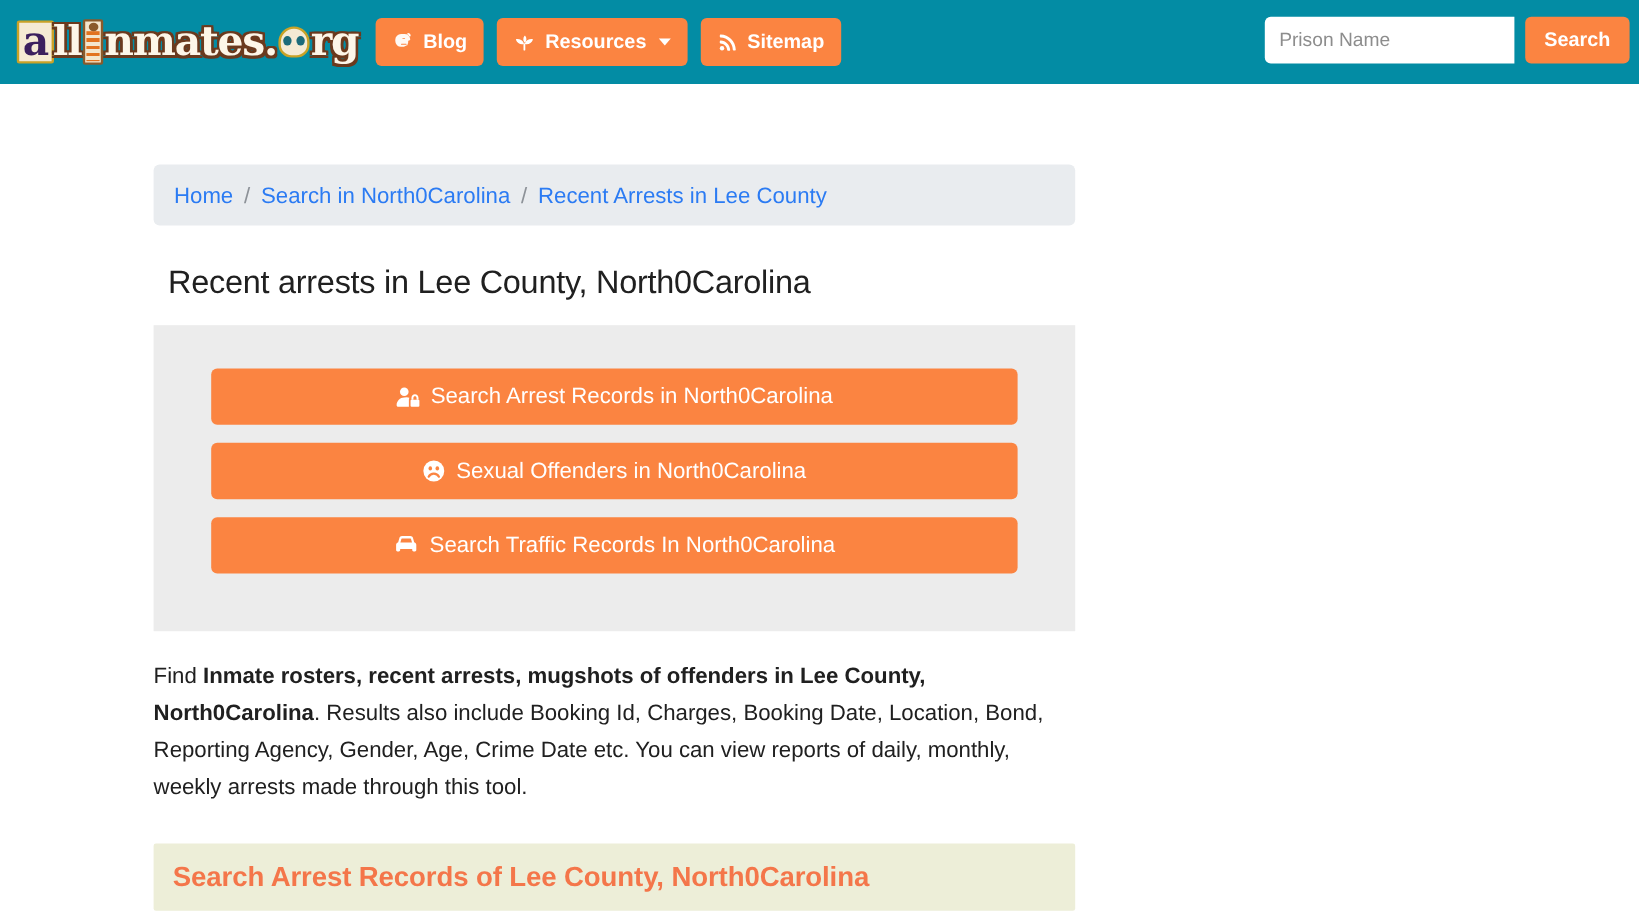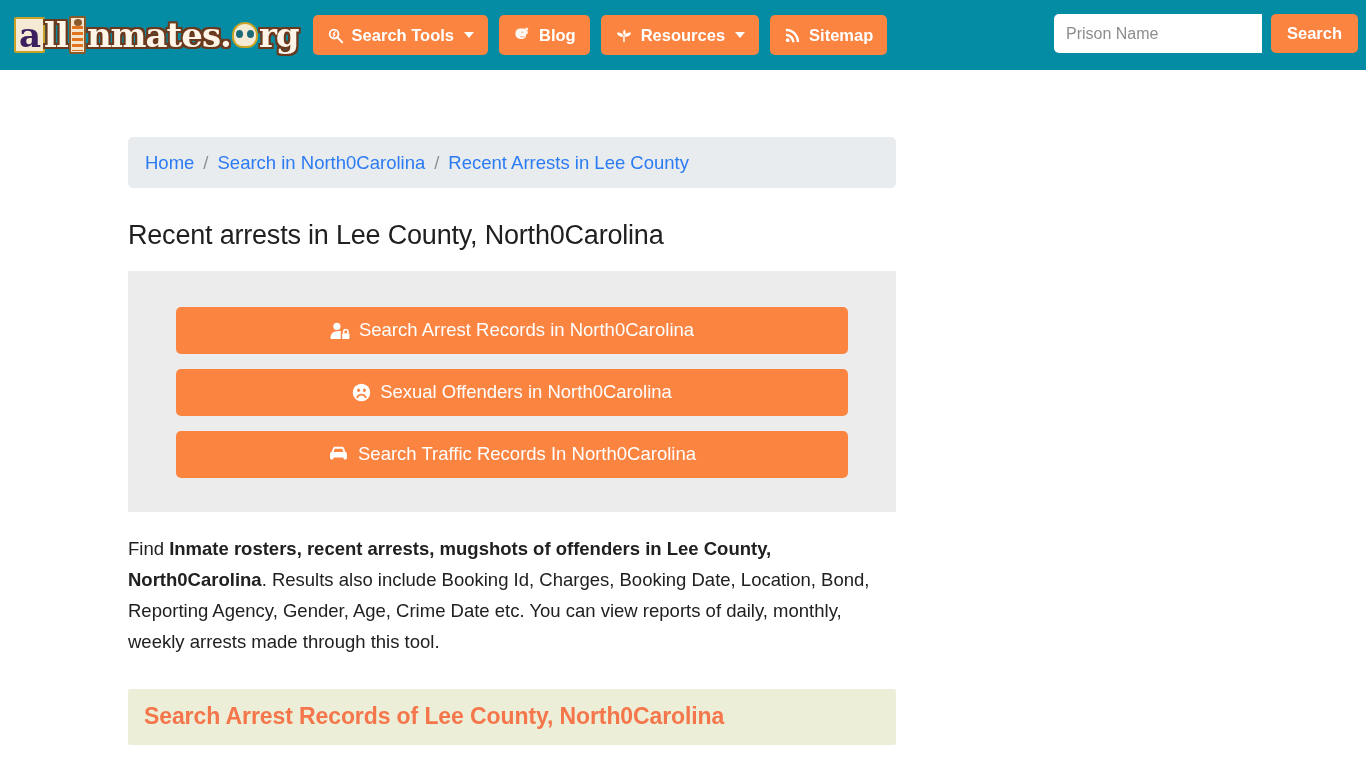--- a/index.html
+++ b/index.html
@@ -194,28 +194,28 @@
     text-decoration: none;
     cursor: pointer;
     white-space: nowrap;
   }
   .crumb-sep { color: #8d9298; padding: 0 9px; }
 
   .page-title {
     font-size: 27px;
     font-weight: normal;
     color: #202020;
-    margin: 32px 0 0 0;
+    margin: 32px 0 0 12px;
     letter-spacing: -0.2px;
   }
 
   .btn-panel {
     background: #ececec;
     margin-top: 20px;
-    padding: 36px 30px 34px 30px;
+    padding: 36px 30px 48px 30px;
   }
   .big-btn {
     display: flex;
     align-items: center;
     justify-content: center;
     gap: 9px;
     width: 672px;
     height: 47px;
     margin: 0 auto 15px auto;
     background: #fb8441;
@@ -264,31 +264,20 @@
         <span class="logo-ll">ll</span>
         <span class="logo-prisoner"></span>
         <span>nmates.</span>
         <span class="logo-skull"></span>
         <span>rg</span>
     </span>
   </div>
 
   <div class="nav-btns">
 
-    <button class="nav-btn">
-      <span>
-        <svg width="17" height="17" viewBox="0 0 24 24" fill="none" stroke="#ffffff" stroke-width="2.6">
-          <circle cx="10" cy="10" r="6.2"></circle>
-          <line x1="14.6" y1="14.6" x2="21.5" y2="21.5" stroke-linecap="round"></line>
-          <path d="M11.6 6.4 L8.6 10.2 H11.2 L9.4 13.6" stroke-width="1.6" stroke-linecap="round" stroke-linejoin="round"></path>
-        </svg>
-      </span>
-      <span>Search Tools</span>
-      <span class="caret"></span>
-    </button>
 
     <button class="nav-btn">
       <span>
         <svg width="18" height="18" viewBox="0 0 24 24">
           <path fill="#ffffff" d="M11.6 6.6h2.1a1.6 1.6 0 0 1 0 3.2h-2.1a1.6 1.6 0 0 1 0-3.2zm-1.6 6.2h5.4a1.6 1.6 0 0 1 0 3.2H10a1.6 1.6 0 0 1 0-3.2zM9.6 3.2h3.6c3.9 0 6.3 2.1 6.6 5.7.05.7-.4 1.3-1.1 1.3h-.1c-.6 0-1.1.45-1.05 1.05.25 3.6-2.3 6.1-6.2 6.1H9.6A6.4 6.4 0 0 1 3.2 11V9.6a6.4 6.4 0 0 1 6.4-6.4z" opacity="0.95"></path>
           <path fill="#fb8441" d="M11.55 7.7h2.1a.55.55 0 0 1 0 1.1h-2.1a.55.55 0 0 1 0-1.1zm-1.6 6.2h5.4a.55.55 0 0 1 0 1.1h-5.4a.55.55 0 0 1 0-1.1z"></path>
           <path fill="#ffffff" d="M17.4 2.1c1.6 0 2.9 1.3 2.9 2.9a.9.9 0 0 1-1.8 0c0-.6-.5-1.1-1.1-1.1a.9.9 0 0 1 0-1.8z"></path>
         </svg>
       </span>
       <span>Blog</span>

